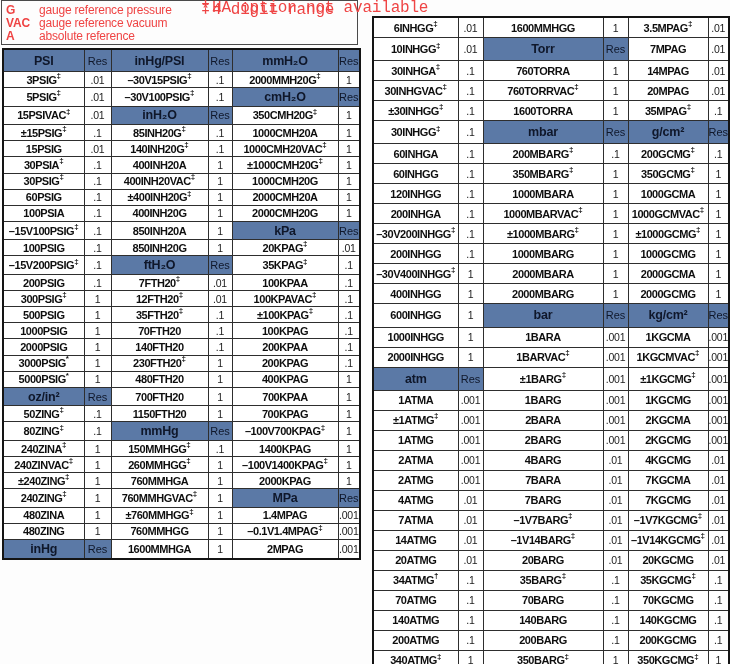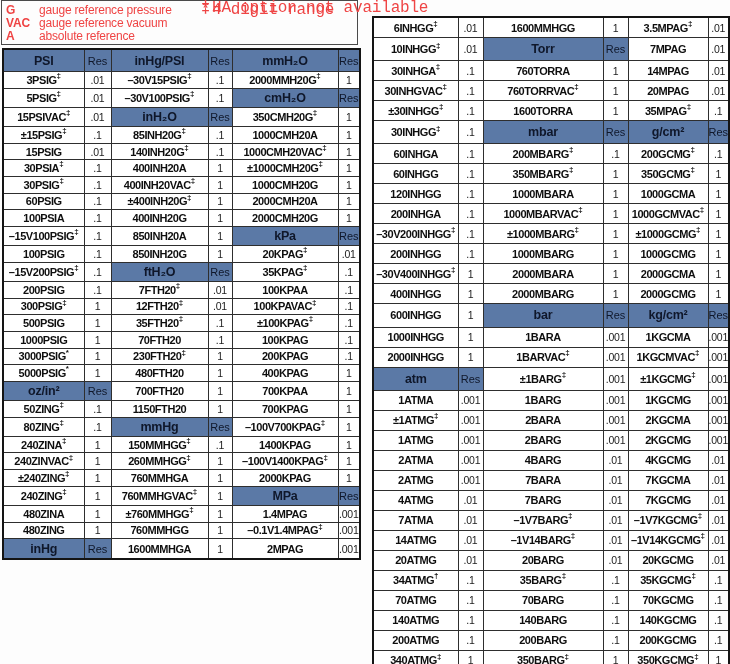--- a/index.html
+++ b/index.html
@@ -197,20 +197,28 @@
         </tr>
         <tr>
           <td class="part">1000PSIG</td>
           <td class="res">1</td>
           <td class="part">70FTH20</td>
           <td class="res">.1</td>
           <td class="part">100KPAG</td>
           <td class="res">.1</td>
         </tr>
         <tr>
+          <td class="part">2000PSIG</td>
+          <td class="res">1</td>
+          <td class="part">140FTH20</td>
+          <td class="res">.1</td>
+          <td class="part">200KPAA</td>
+          <td class="res">.1</td>
+        </tr>
+        <tr>
           <td class="part">3000PSIG<sup>*</sup></td>
           <td class="res">1</td>
           <td class="part">230FTH20<sup>‡</sup></td>
           <td class="res">1</td>
           <td class="part">200KPAG</td>
           <td class="res">.1</td>
         </tr>
         <tr>
           <td class="part">5000PSIG<sup>*</sup></td>
           <td class="res">1</td>

